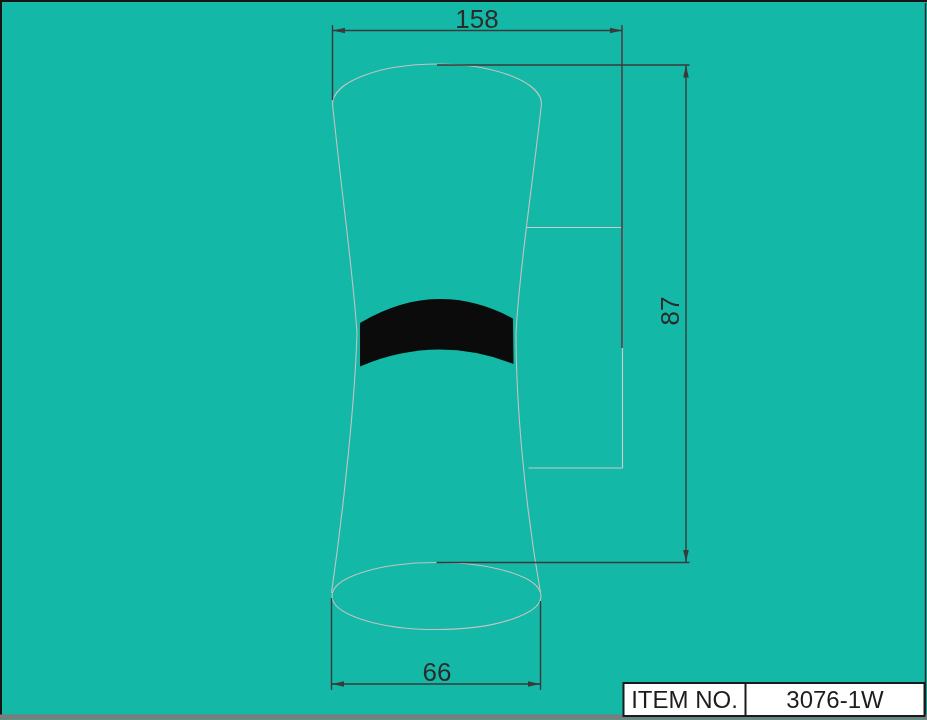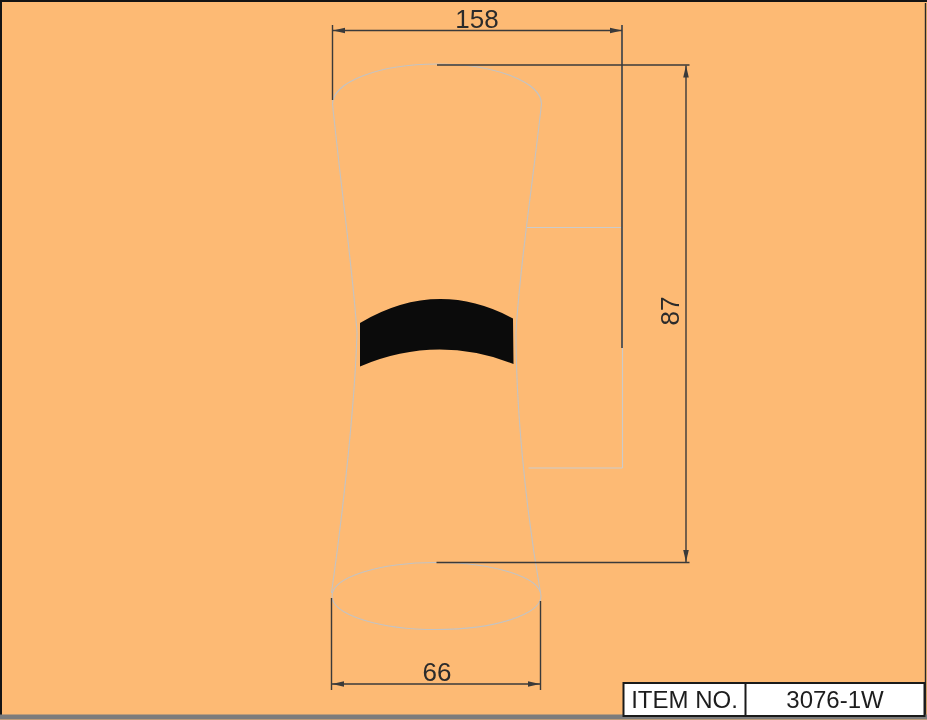--- a/index.html
+++ b/index.html
@@ -1,19 +1,19 @@
 <!DOCTYPE html>
 <html><head>
 <meta charset="utf-8">
 <style>
   html,body{margin:0;padding:0;background:#ffffff;}
   #stage{
     position:relative;
     width:927px;height:720px;
-    background:#fdba74;
+    background:#14b8a6;
     overflow:hidden;
     font-family:"Liberation Sans", sans-serif;
     text-align:right;
   }
   svg{position:absolute;top:0;left:0;}
   .dimline{stroke:#3a3a3a;stroke-width:1.4;fill:none;}
   .dimline-heavy{stroke:#4c4c4c;stroke-width:1.8;fill:none;}
   .arrow{fill:#3a3a3a;stroke:none;}
   .lamp{stroke:#c3c3c3;stroke-width:1.1;fill:none;}
   .bracket{stroke:#cbcbcb;stroke-width:1.1;fill:none;}

